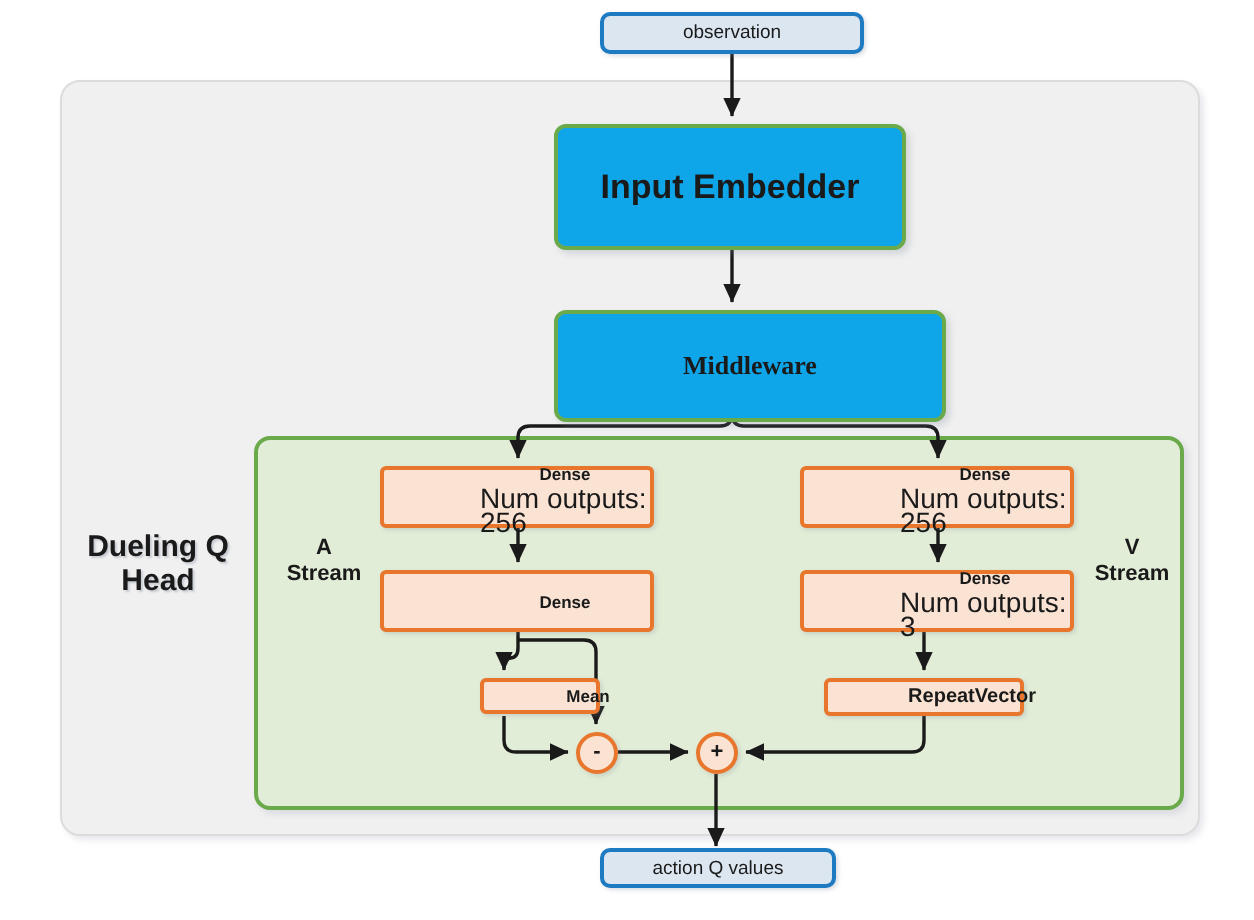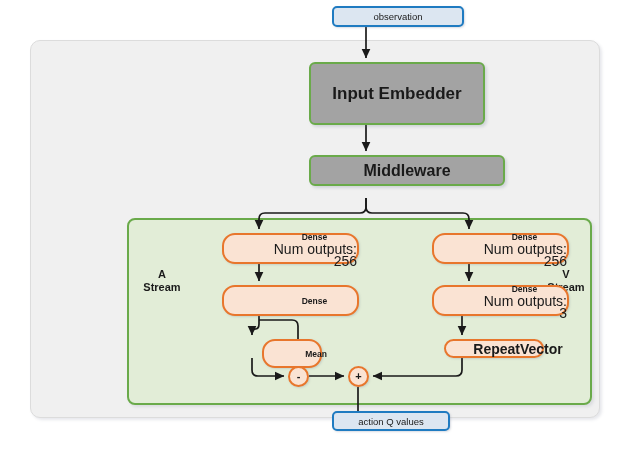--- a/index.html
+++ b/index.html
@@ -53,88 +53,88 @@
   }
 
   
   .node {
     position: absolute;
     box-sizing: border-box;
     display: flex;
     flex-direction: column;
     align-items: center;
     justify-content: center;
-    text-align: right;
+    text-align: left;
     color: #1a1a1a;
-    margin-left: 32px;
   }
 
   .node-blue {
     background: #dce6f1;
     border: 2px solid #1f7bc1;
     border-radius: 5px;
     font-size: 9.5px;
     box-shadow: 1px 1px 2px rgba(120,130,150,0.28);
   }
 
   .node-green {
-    background: #a3a3a3;
+    background: #0ea5e9;
     border: 2px solid #6aaa4a;
     border-radius: 6px;
     font-weight: bold;
     box-shadow: 2px 2px 3px rgba(120,130,150,0.25);
   }
 
   .node-orange {
     background: #fae3d3;
     border: 2px solid #e8762c;
-    border-radius: 13px;
+    border-radius: 3px;
     box-shadow: 1px 1px 2px rgba(120,130,150,0.25);
     padding-left: 48px;
   }
 
   .node-title {
     font-weight: bold;
     font-size: 8.5px;
     line-height: 12px;
   }
   .node-sub {
     font-weight: normal;
     font-size: 14px;
     line-height: 12px;
   }
 
   
   #observation {
     left: 300px; top: 6px; width: 132px; height: 21px;
   }
   #action-q-values {
-    left: 300px; top: 411px; width: 118px; height: 20px;
+    left: 300px; top: 424px; width: 118px; height: 20px;
   }
   #input-embedder {
     left: 277px; top: 62px; width: 176px; height: 63px;
     font-size: 17px;
   }
   #middleware {
-    left: 277px; top: 155px; width: 196px; height: 31px;
-    font-size: 16px;
+    left: 277px; top: 155px; width: 196px; height: 56px;
+    font-size: 13px;
+    font-family: Liberation Serif, serif;
   }
 
   #dense-a-1 { left: 190px; top: 233px; width: 137px; height: 31px; }
   #dense-a-2 { left: 190px; top: 285px; width: 137px; height: 31px; }
   #dense-v-1 { left: 400px; top: 233px; width: 137px; height: 31px; }
   #dense-v-2 { left: 400px; top: 285px; width: 137px; height: 31px; }
 
   #mean {
-    left: 230px; top: 339px; width: 60px; height: 29px;
+    left: 240px; top: 339px; width: 60px; height: 18px;
     font-size: 8.5px; font-weight: bold;
   }
   #repeat-vector {
     left: 412px; top: 339px; width: 100px; height: 19px;
-    font-size: 14px; font-weight: bold;
+    font-size: 10px; font-weight: bold;
   }
 
   .op-node {
     position: absolute;
     width: 21px;
     height: 21px;
     border-radius: 50%;
     background: #fae3d3;
     border: 2px solid #e8762c;
     box-sizing: border-box;
@@ -222,20 +222,21 @@
   </div>
 
   <div class="node node-green" id="input-embedder">
     <span>Input Embedder</span>
   </div>
 
   <div class="node node-green" id="middleware">
     <span>Middleware</span>
   </div>
 
+  <div class="side-label" id="label-dueling">Dueling Q Head</div>
 
   <div class="side-label" id="label-a-stream">
     <div>A</div>
     <div>Stream</div>
   </div>
 
   <div class="side-label" id="label-v-stream">
     <div>V</div>
     <div>Stream</div>
   </div>

